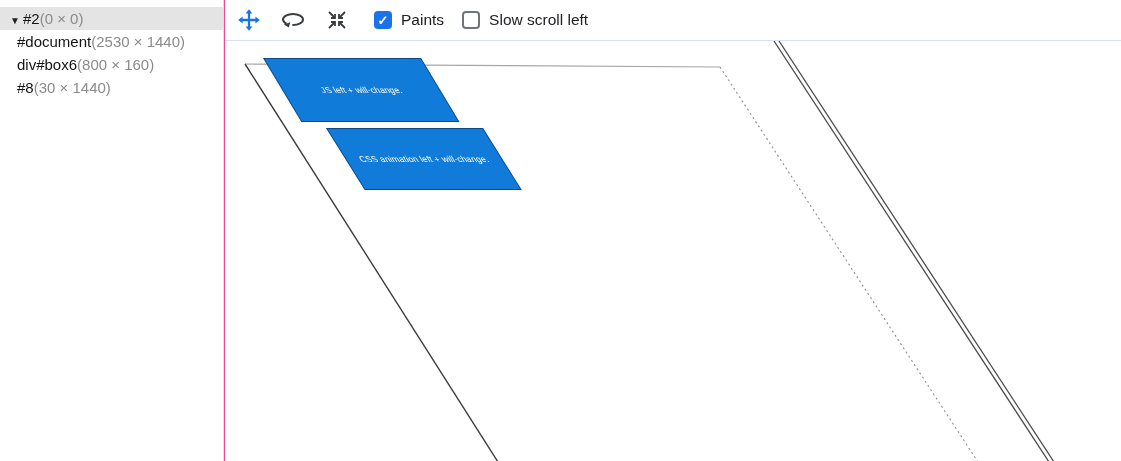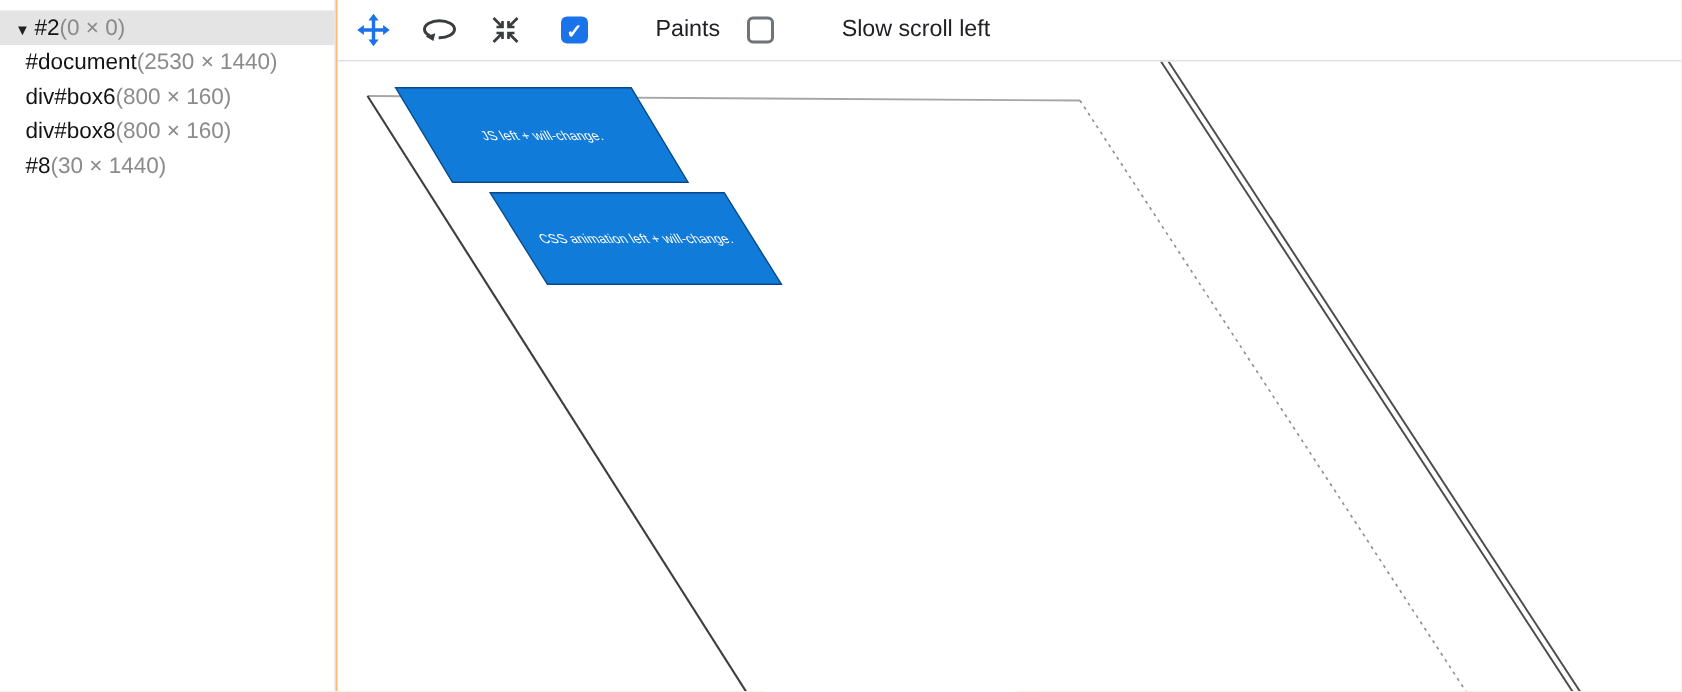--- a/index.html
+++ b/index.html
@@ -1,17 +1,17 @@
 <!DOCTYPE html>
 <html><head>
 <meta charset="utf-8">
 <style>
   html,body{margin:0;padding:0;background:#fff;}
   .app{
-    position:relative;width:1121px;height:461px;overflow:hidden;background:#fdba74;
+    position:relative;width:1121px;height:461px;overflow:hidden;background:#ec4899;
     font-family:"Liberation Sans",sans-serif;
     -webkit-font-smoothing:antialiased;
   }
   
   .sidebar{
     position:absolute;left:0;top:0;width:224px;height:461px;box-sizing:border-box;
     background:#fff;border-right:1px solid #d6def2;padding-top:7px;
   }
   .tree-row{
     height:23px;line-height:23px;font-size:15px;white-space:nowrap;overflow:hidden;
@@ -28,21 +28,21 @@
     height:41px;box-sizing:border-box;background:#fff;border-bottom:1px solid #d8e0f7;
     display:flex;align-items:center;padding-left:11px;gap:18px;
   }
   .tbtn{width:26px;height:26px;display:flex;align-items:center;justify-content:center;
     background:none;border:none;padding:0;cursor:pointer;}
   .cbgroup{display:flex;align-items:center;gap:9px;cursor:pointer;}
   .cb{width:18px;height:18px;box-sizing:border-box;border-radius:4px;flex:0 0 auto;}
   .cb.checked{background:#1a73e8;color:#fff;display:flex;align-items:center;
     justify-content:center;font-size:13px;font-weight:bold;line-height:1;}
   .cb.unchecked{background:#fff;border:2px solid #6f7479;}
-  .cblabel{font-size:15.5px;color:#202124;margin-left:36px;}
+  .cblabel{font-size:15.5px;color:#202124;}
   
   .canvas{position:absolute;left:0;top:41px;width:896px;height:420px;overflow:hidden;background:#fff;}
   .lines{position:absolute;left:0;top:0;}
   .layerbox{
     position:absolute;transform-origin:0 0;box-sizing:border-box;
     border:1px solid rgba(8,40,84,.62);
     display:flex;align-items:center;justify-content:center;
     color:#fff;font-size:8.5px;letter-spacing:.1px;white-space:nowrap;cursor:pointer;
   }
   .box1{left:38px;top:17px;width:158px;height:64px;transform:skewX(31deg);}
@@ -61,23 +61,20 @@
 
   <aside class="sidebar">
     <div class="tree-row root selected">
       <span class="expander">▼</span><span class="lname">#2</span><span class="ldims">(0 × 0)</span>
     </div>
     <div class="tree-row">
       <span class="lname">#document</span><span class="ldims">(2530 × 1440)</span>
     </div>
     <div class="tree-row">
       <span class="lname">div#box6</span><span class="ldims">(800 × 160)</span>
-    </div>
-    <div class="tree-row">
-      <span class="lname">div#box8</span><span class="ldims">(800 × 160)</span>
     </div>
     <div class="tree-row">
       <span class="lname">#8</span><span class="ldims">(30 × 1440)</span>
     </div>
   </aside>
 
   <div class="main">
 
     <div class="toolbar">
       <button class="tbtn">

